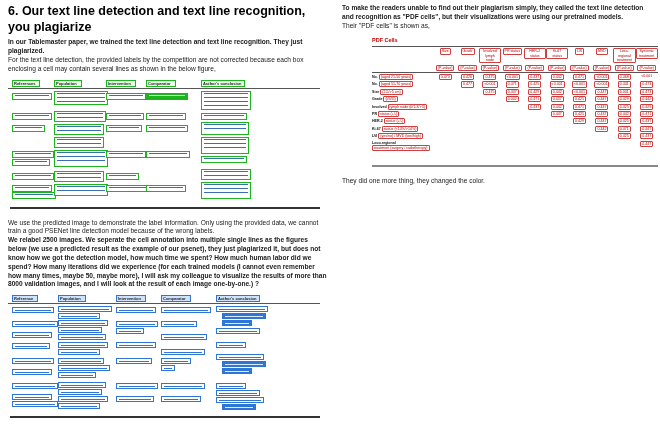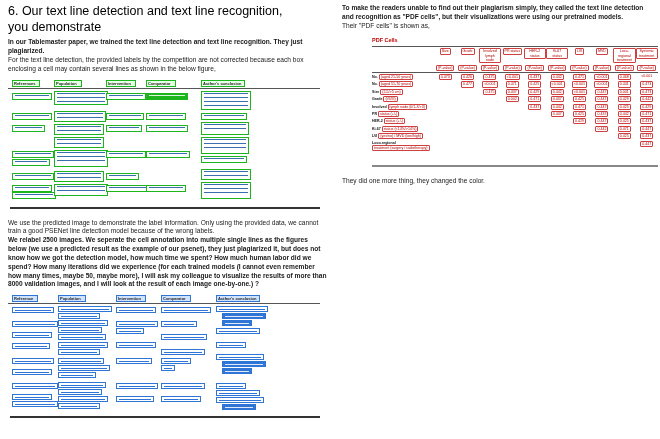--- a/index.html
+++ b/index.html
@@ -1,20 +1,20 @@
 <!DOCTYPE html>
 <html><head>
 <meta charset="utf-8">
 <style>
   html,body{margin:0;padding:0;background:#fff;}
   .page{position:relative;width:660px;height:439px;background:#ffffff;overflow:hidden;
         font-family:"Liberation Sans",sans-serif;color:#1a1a1a;}
   .col-left{position:absolute;left:8px;top:4px;width:320px;}
   .col-right{position:absolute;left:342px;top:4px;width:314px;}
-  .doc-title{font-size:12.5px;font-weight:normal;line-height:1.25;color:#000;}
+  .doc-title{font-size:12.5px;font-weight:bold;line-height:1.25;color:#000;}
   .small{font-size:6.6px;line-height:1.34;color:#1a1a1a;text-align:left;}
   .bold{font-weight:bold;}
   .fig{position:relative;margin-top:5px;}
   .fig-head{position:absolute;height:7px;border:1px solid;box-sizing:border-box;
             font-size:4px;font-weight:bold;line-height:5px;padding-left:1px;
             white-space:nowrap;overflow:hidden;color:#222;}
   .fig-box{position:absolute;border:1px solid;box-sizing:border-box;background:#fff;}
   .fig-box .ink{position:absolute;left:2px;right:2px;top:1.5px;bottom:1.5px;
             background-image:repeating-linear-gradient(to bottom,var(--ink) 0 1px,transparent 1px 4px);}
   .hline{position:absolute;}
@@ -32,21 +32,21 @@
   .datarow{min-height:7.4px;}
 </style>
 </head>
 <body>
 
 <div class="page">
 
   <div class="col-left">
     <div class="doc-title">
       <div>6. Our text line detection and text line recognition,</div>
-      <div>you demonstrate</div>
+      <div>you plagiarize</div>
     </div>
     <div class="small bold" style="margin-top:3px;">In our Tablemaster paper, we trained the text line detection and text line recognition. They just plagiarized.</div>
     <div class="small">For the text line detection, the provided labels by the competition are not corrected because each box enclosing a cell may contain several lines as shown in the below figure,</div>
 
     <div class="fig" id="fig1" style="width: 318px; height: 134px;">
         <div class="fig-head" style="left: 4px; top: 1px; width: 28px; border-color: rgb(29, 181, 29); background: rgb(232, 255, 232);">References</div>
         <div class="fig-head" style="left: 46px; top: 1px; width: 28px; border-color: rgb(29, 181, 29); background: rgb(232, 255, 232);">Population</div>
         <div class="fig-head" style="left: 98px; top: 1px; width: 30px; border-color: rgb(29, 181, 29); background: rgb(232, 255, 232);">Intervention</div>
         <div class="fig-head" style="left: 138px; top: 1px; width: 30px; border-color: rgb(29, 181, 29); background: rgb(232, 255, 232);">Comparator</div>
         <div class="fig-head" style="left: 193px; top: 1px; width: 44px; border-color: rgb(29, 181, 29); background: rgb(232, 255, 232);">Author's conclusion</div>

